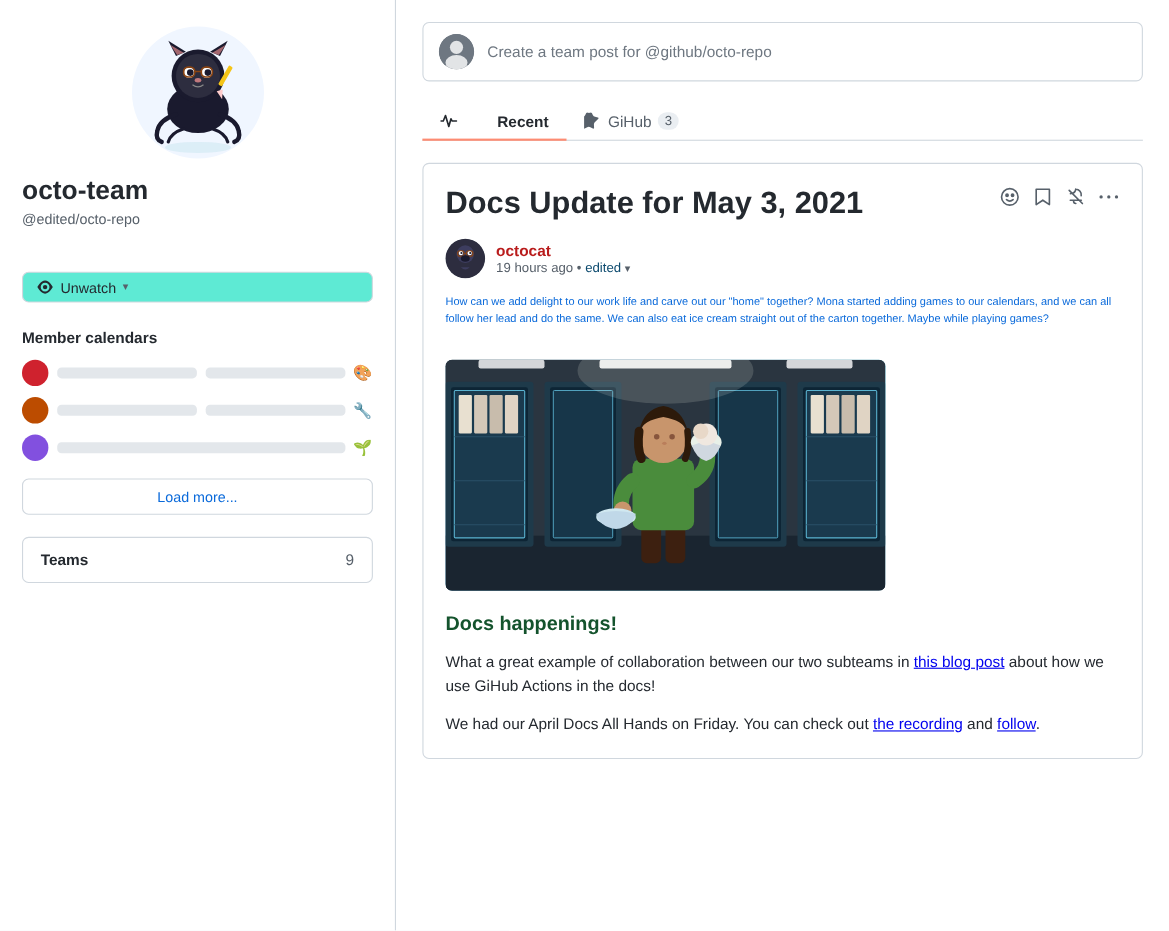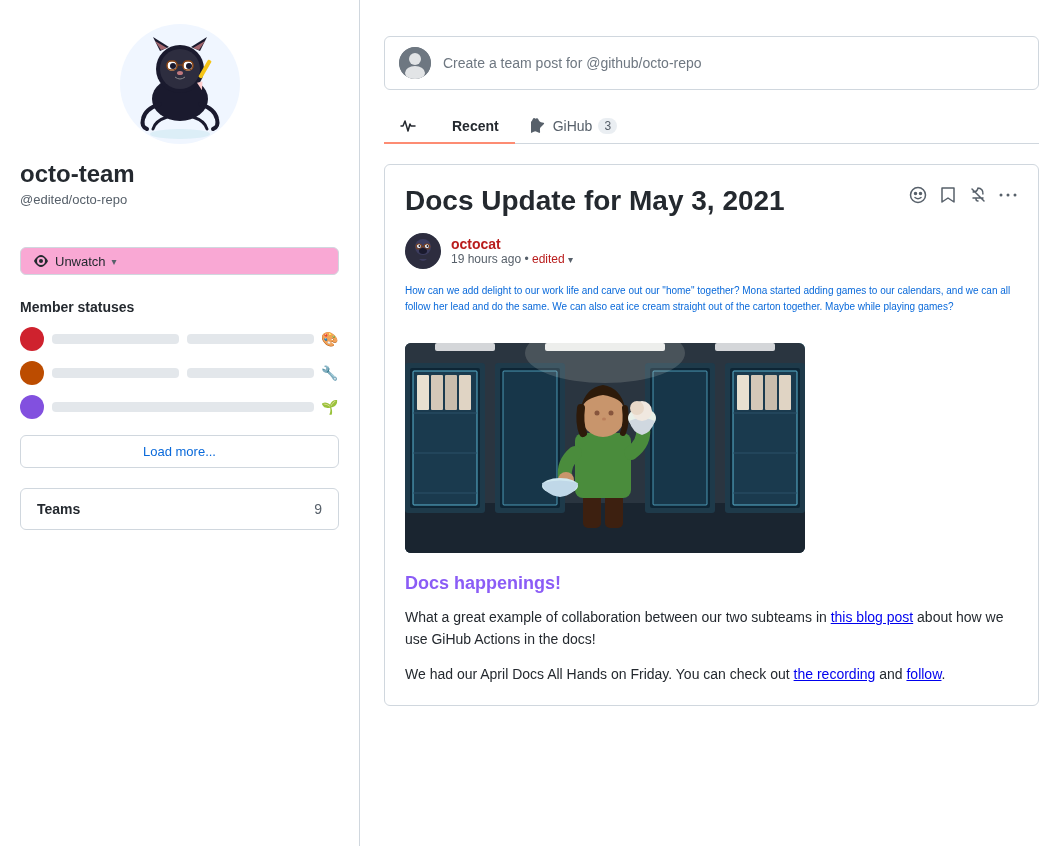--- a/index.html
+++ b/index.html
@@ -103,21 +103,21 @@
     .unwatch-btn {
       display: inline-flex;
       align-items: center;
       gap: 6px;
       border: 1px solid #d0d7de;
       border-radius: 6px;
       padding: 5px 12px;
       font-size: 13px;
       font-weight: 500;
       color: #24292f;
-      background: #f9a8d4;
+      background: #5eead4;
       cursor: pointer;
       margin: 16px 0 24px 0;
     }
 
     .section-label {
       font-size: 14px;
       font-weight: 600;
       margin-bottom: 12px;
       color: #24292f;
     }
@@ -179,21 +179,21 @@
 
     .teams-count {
       font-size: 14px;
       color: #57606a;
     }
 
     
     .main {
       flex: 1;
       background: #fff;
-      padding: 36px 24px;
+      padding: 20px 24px;
     }
 
     .post-input-area {
       display: flex;
       align-items: center;
       gap: 12px;
       border: 1px solid #d0d7de;
       border-radius: 6px;
       padding: 10px 14px;
       margin-bottom: 20px;
@@ -316,21 +316,21 @@
       color: #b91c1c;
     }
 
     .post-time {
       font-size: 12px;
       color: #57606a;
     }
 
     .edited-badge {
       font-size: 12px;
-      color: #b91c1c;
+      color: #0c4a6e;
     }
 
     .post-body {
       font-size: 10px;
       line-height: 1.6;
       color: #24292f;
       margin-bottom: 28px;
     }
 
     .post-image {
@@ -342,21 +342,21 @@
       position: relative;
       overflow: hidden;
       display: flex;
       align-items: center;
       justify-content: center;
     }
 
     .post-subheading {
       font-size: 18px;
       font-weight: 700;
-      color: #8b5cf6;
+      color: #14532d;
       margin-bottom: 12px;
     }
 
     .post-body-2 {
       font-size: 14px;
       line-height: 1.6;
       color: #24292f;
       margin-bottom: 12px;
     }
 
@@ -433,21 +433,21 @@
 
   <button class="unwatch-btn">
     <svg width="16" height="16" viewBox="0 0 16 16" fill="currentColor">
       <path d="M8 2C4 2 1 8 1 8s3 6 7 6 7-6 7-6-3-6-7-6zm0 10a4 4 0 110-8 4 4 0 010 8z"></path>
       <circle cx="8" cy="8" r="2"></circle>
     </svg>
     <span>Unwatch</span>
     <span class="chevron-icon">▾</span>
   </button>
 
-  <div class="section-label">Member statuses</div>
+  <div class="section-label">Member calendars</div>
 
   <div class="member-status-list">
     <div class="member-status-item">
       <div class="status-avatar av-red" style="background:#cf222e;border-radius:50%;"></div>
       <div class="status-text-blurred" style="width:80px;"></div>
       <div class="status-text-blurred" style="width:60px;"></div>
       <span class="status-emoji">🎨</span>
     </div>
     <div class="member-status-item">
       <div class="status-avatar" style="background:#bc4c00;border-radius:50%;"></div>

